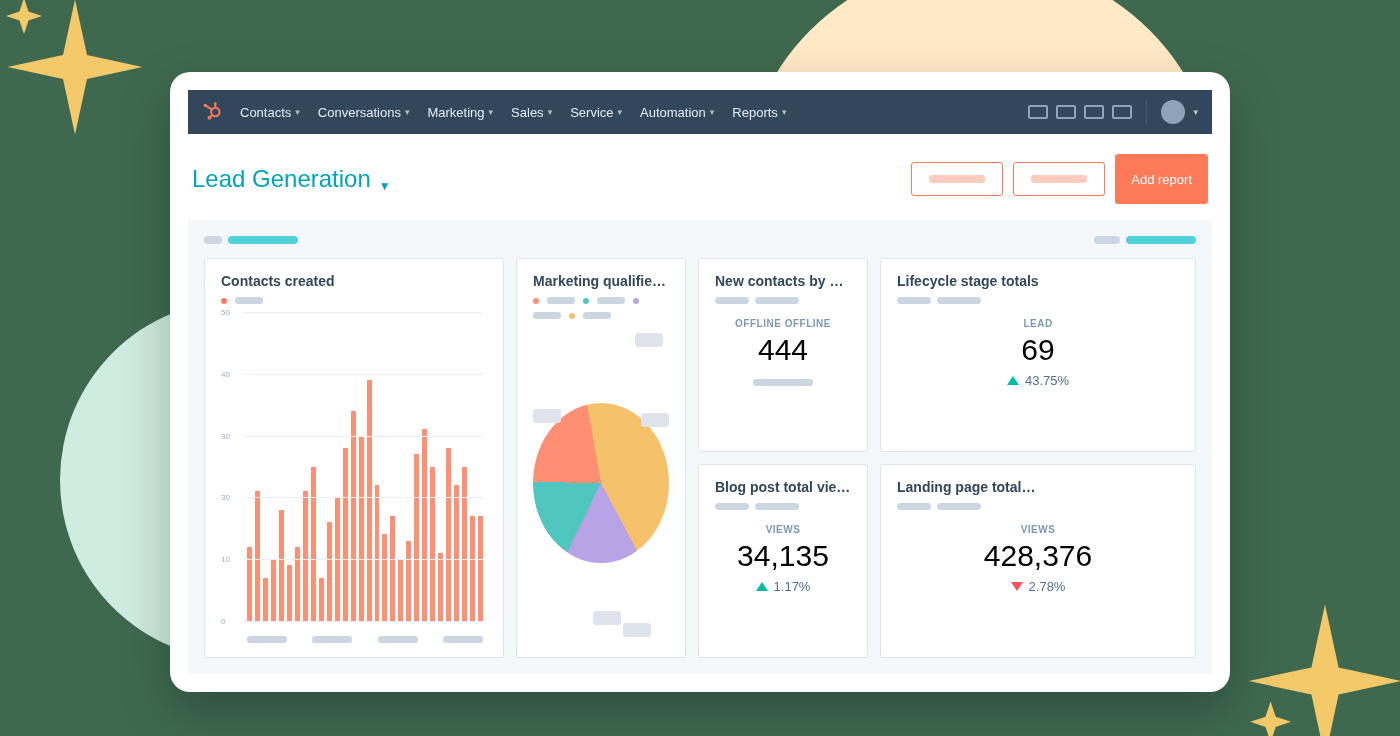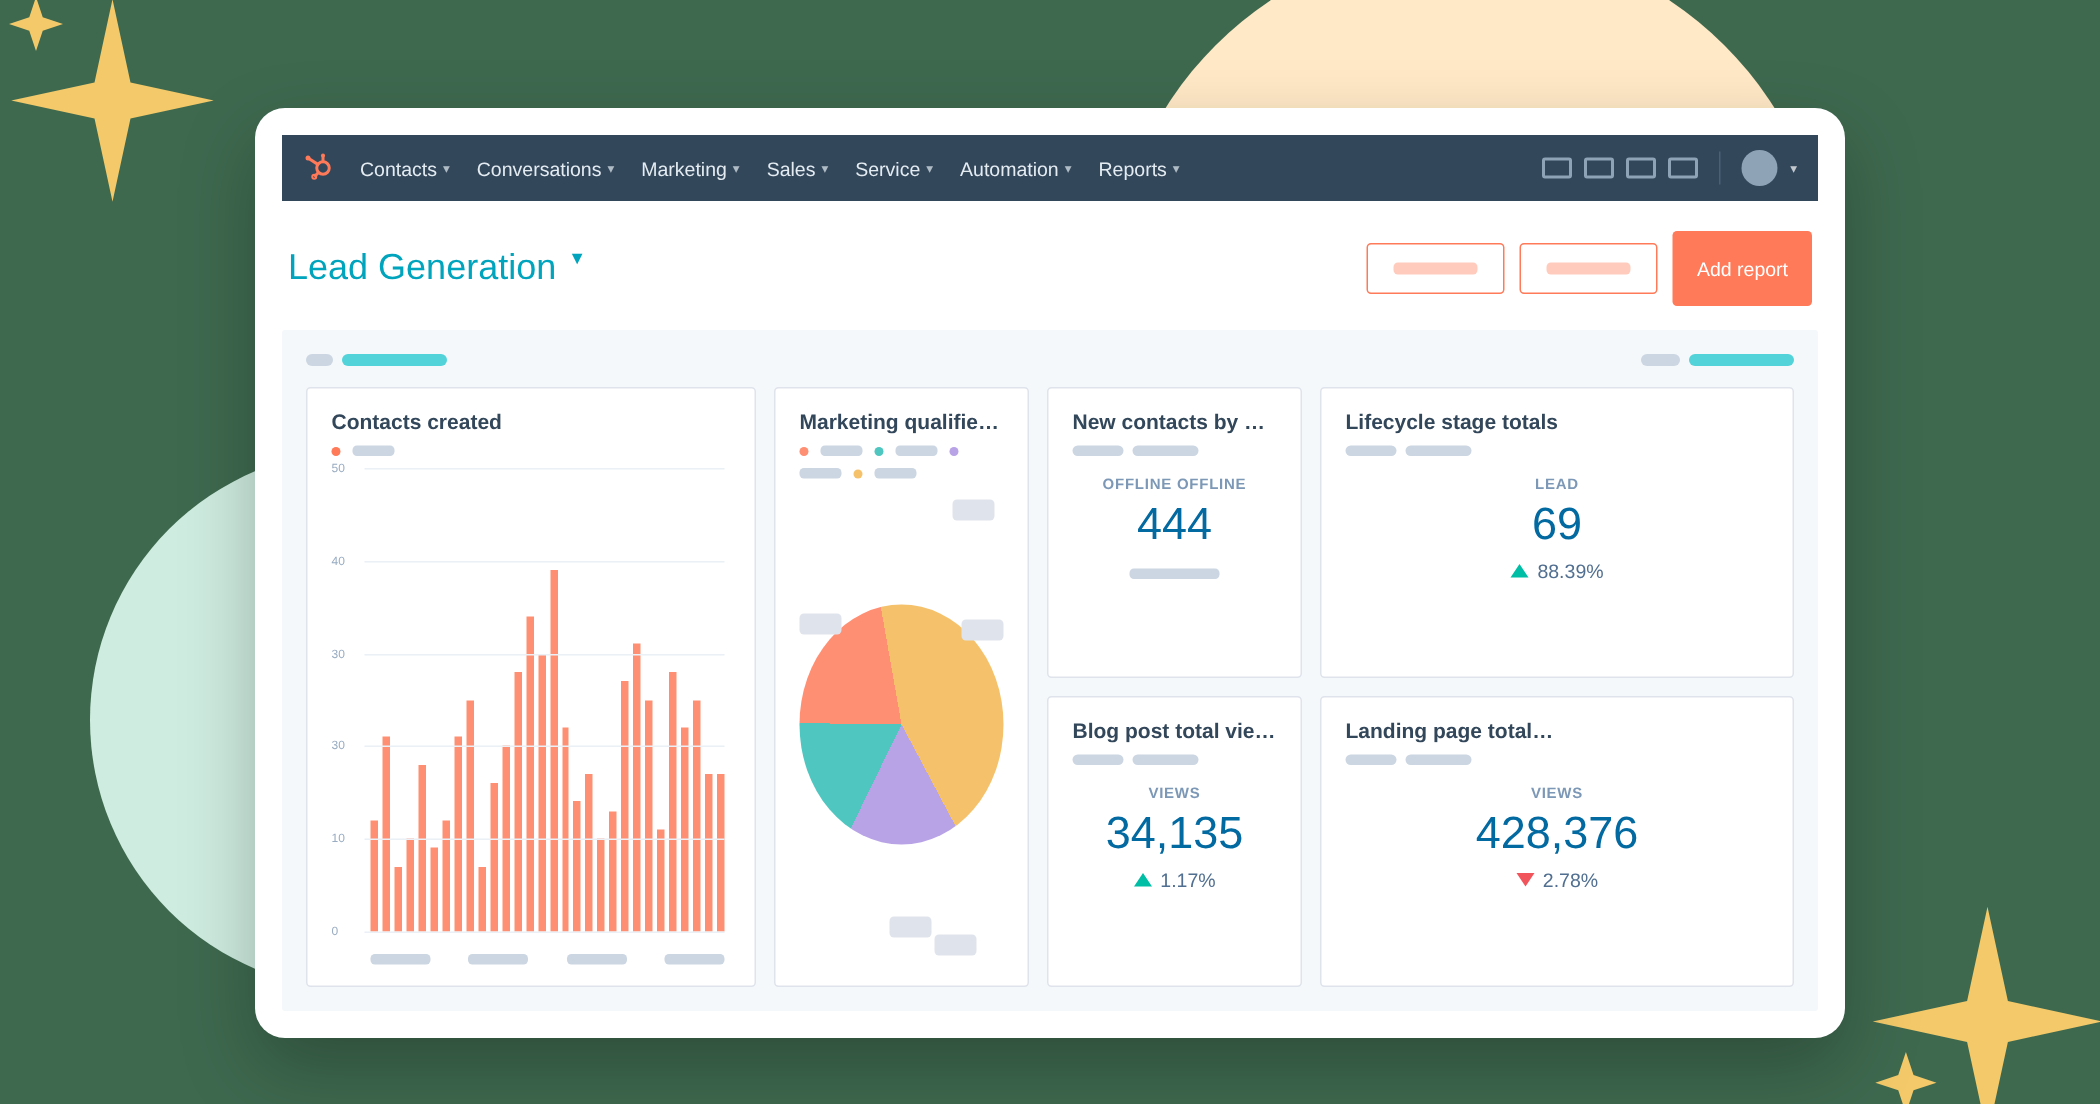--- a/index.html
+++ b/index.html
@@ -53,21 +53,21 @@
 .navbar .util-box { width: 20px; height: 14px; border: 2px solid #8ea3b6; border-radius: 2px; }
 .navbar .divider { width: 1px; height: 22px; background: #4a6077; margin: 0 6px; }
 .navbar .avatar { width: 24px; height: 24px; border-radius: 50%; background: #8ea3b6; }
 
 
 .header-row {
   display: flex;
   align-items: center;
   padding: 20px 4px 16px 4px;
 }
-.page-title { color: #00a4bd; font-size: 24px; font-weight: 400; display: flex; align-items: flex-start; gap: 8px; }
+.page-title { color: #00a4bd; font-size: 24px; font-weight: 400; display: flex; align-items: flex-end; gap: 8px; }
 .page-title .caret { color: #00a4bd; font-size: 12px; }
 .header-row .spacer { flex: 1; }
 .ghost-btn { border: 1.5px solid #ff7a59; background: #fff; height: 34px; width: 92px; border-radius: 3px; display: flex; align-items: center; justify-content: center; margin-left: 10px; cursor: pointer; }
 .ghost-btn .skeleton { width: 56px; height: 8px; background: #ffcbbd; border-radius: 3px; }
 .primary-btn { background: #ff7a59; color: #fff; border: none; height: 50px; padding: 0 16px; border-radius: 3px; font-size: 13px; font-weight: 500; margin-left: 10px; cursor: pointer; }
 
 
 .dash-area {
   background: #f5f8fa;
   flex: 1;
@@ -100,21 +100,21 @@
   display: flex;
   flex-direction: column;
 }
 .card-title { font-size: 14px; font-weight: 600; color: #33475b; margin-bottom: 8px; white-space: nowrap; overflow: hidden; text-overflow: ellipsis; }
 .card-sub-skel { display: flex; gap: 6px; margin-bottom: 6px; }
 
 .card.contacts { grid-row: 1 / span 2; }
 .card.mql { grid-row: 1 / span 2; }
 
 .metric-label { font-size: 10px; letter-spacing: .5px; color: #7c98b6; text-align: center; margin-top: 8px; font-weight: 600; }
-.metric-value { font-size: 30px; font-weight: 400; color: #0369a1; text-align: center; margin-top: 4px; }
+.metric-value { font-size: 30px; font-weight: 400; color: #000000; text-align: center; margin-top: 4px; }
 .metric-delta { font-size: 13px; color: #516f90; text-align: center; margin-top: 6px; display: flex; align-items: center; justify-content: center; gap: 6px; }
 .tri-up { width: 0; height: 0; border-left: 6px solid transparent; border-right: 6px solid transparent; border-bottom: 9px solid #00bda5; }
 .tri-down { width: 0; height: 0; border-left: 6px solid transparent; border-right: 6px solid transparent; border-top: 9px solid #f2545b; }
 .center-skel { width: 60px; height: 7px; background: #cbd6e2; border-radius: 3px; margin: 12px auto 0; }
 
 
 .bar-chart-wrap { flex: 1; display: flex; flex-direction: column; }
 .legend-dot { width: 6px; height: 6px; border-radius: 50%; background: #ff7a59; display: inline-block; }
 .bar-chart { flex: 1; position: relative; margin-top: 4px; }
 .bar-chart .grid-line { position: absolute; left: 22px; right: 4px; height: 1px; background: #eaf0f6; }
@@ -313,21 +313,21 @@
       <div class="card">
         <div class="card-title">Lifecycle stage totals</div>
         <div class="card-sub-skel">
             <div class="skel-pill skel-grey" style="width:34px;height:7px"></div>
             <div class="skel-pill skel-grey" style="width:44px;height:7px"></div>
           </div>
         <div class="metric-label">LEAD</div>
         <div class="metric-value">69</div>
         <div class="metric-delta">
             <span class="tri-up"></span>
-            <span>88.39%</span>
+            <span>43.75%</span>
           </div>
       </div>
 
       <div class="card mql">
         <div class="card-title">Marketing qualified leads by original source</div>
         <div class="legend-row">
           <span class="ldot" style="background:#ff8f73"></span>
             <div class="lbar"></div>
           <span class="ldot" style="background:#4fc6c0"></span>
             <div class="lbar"></div>

